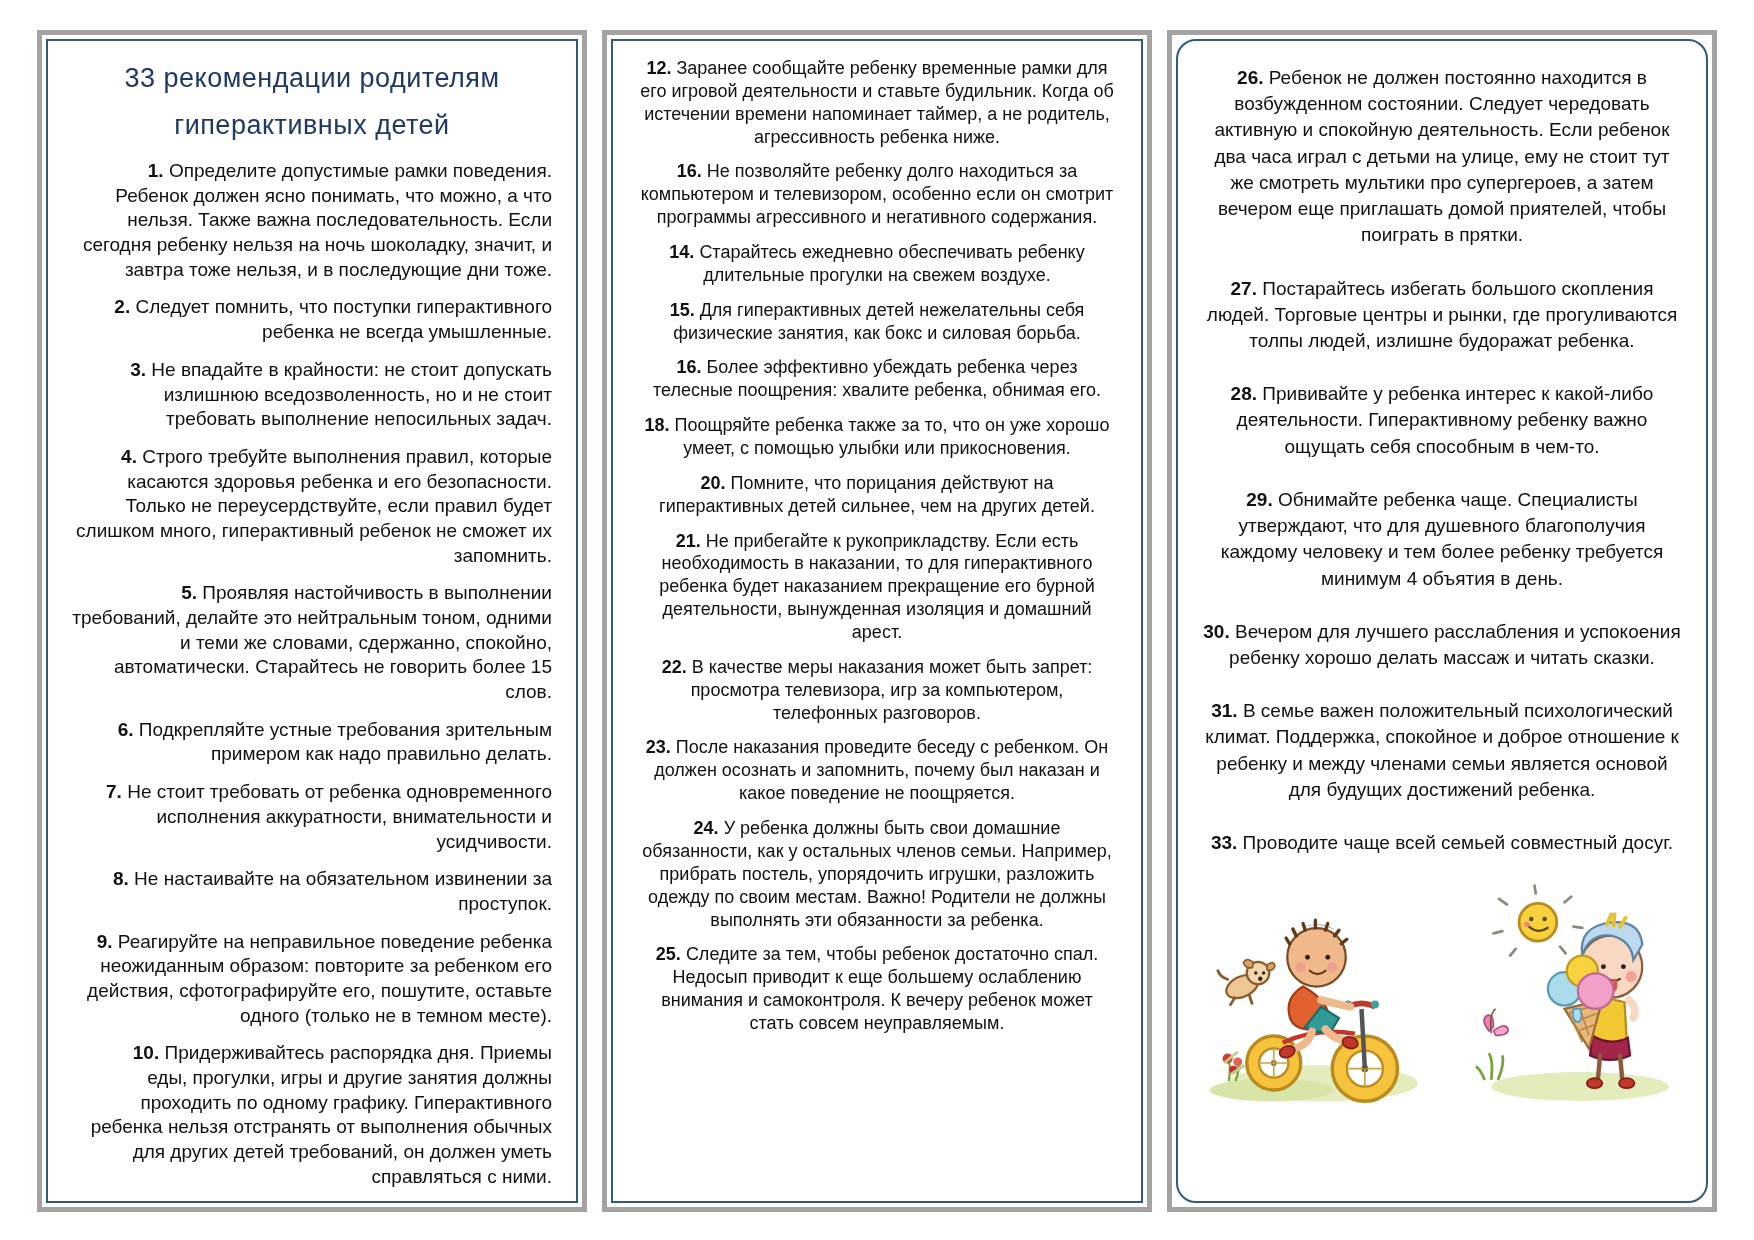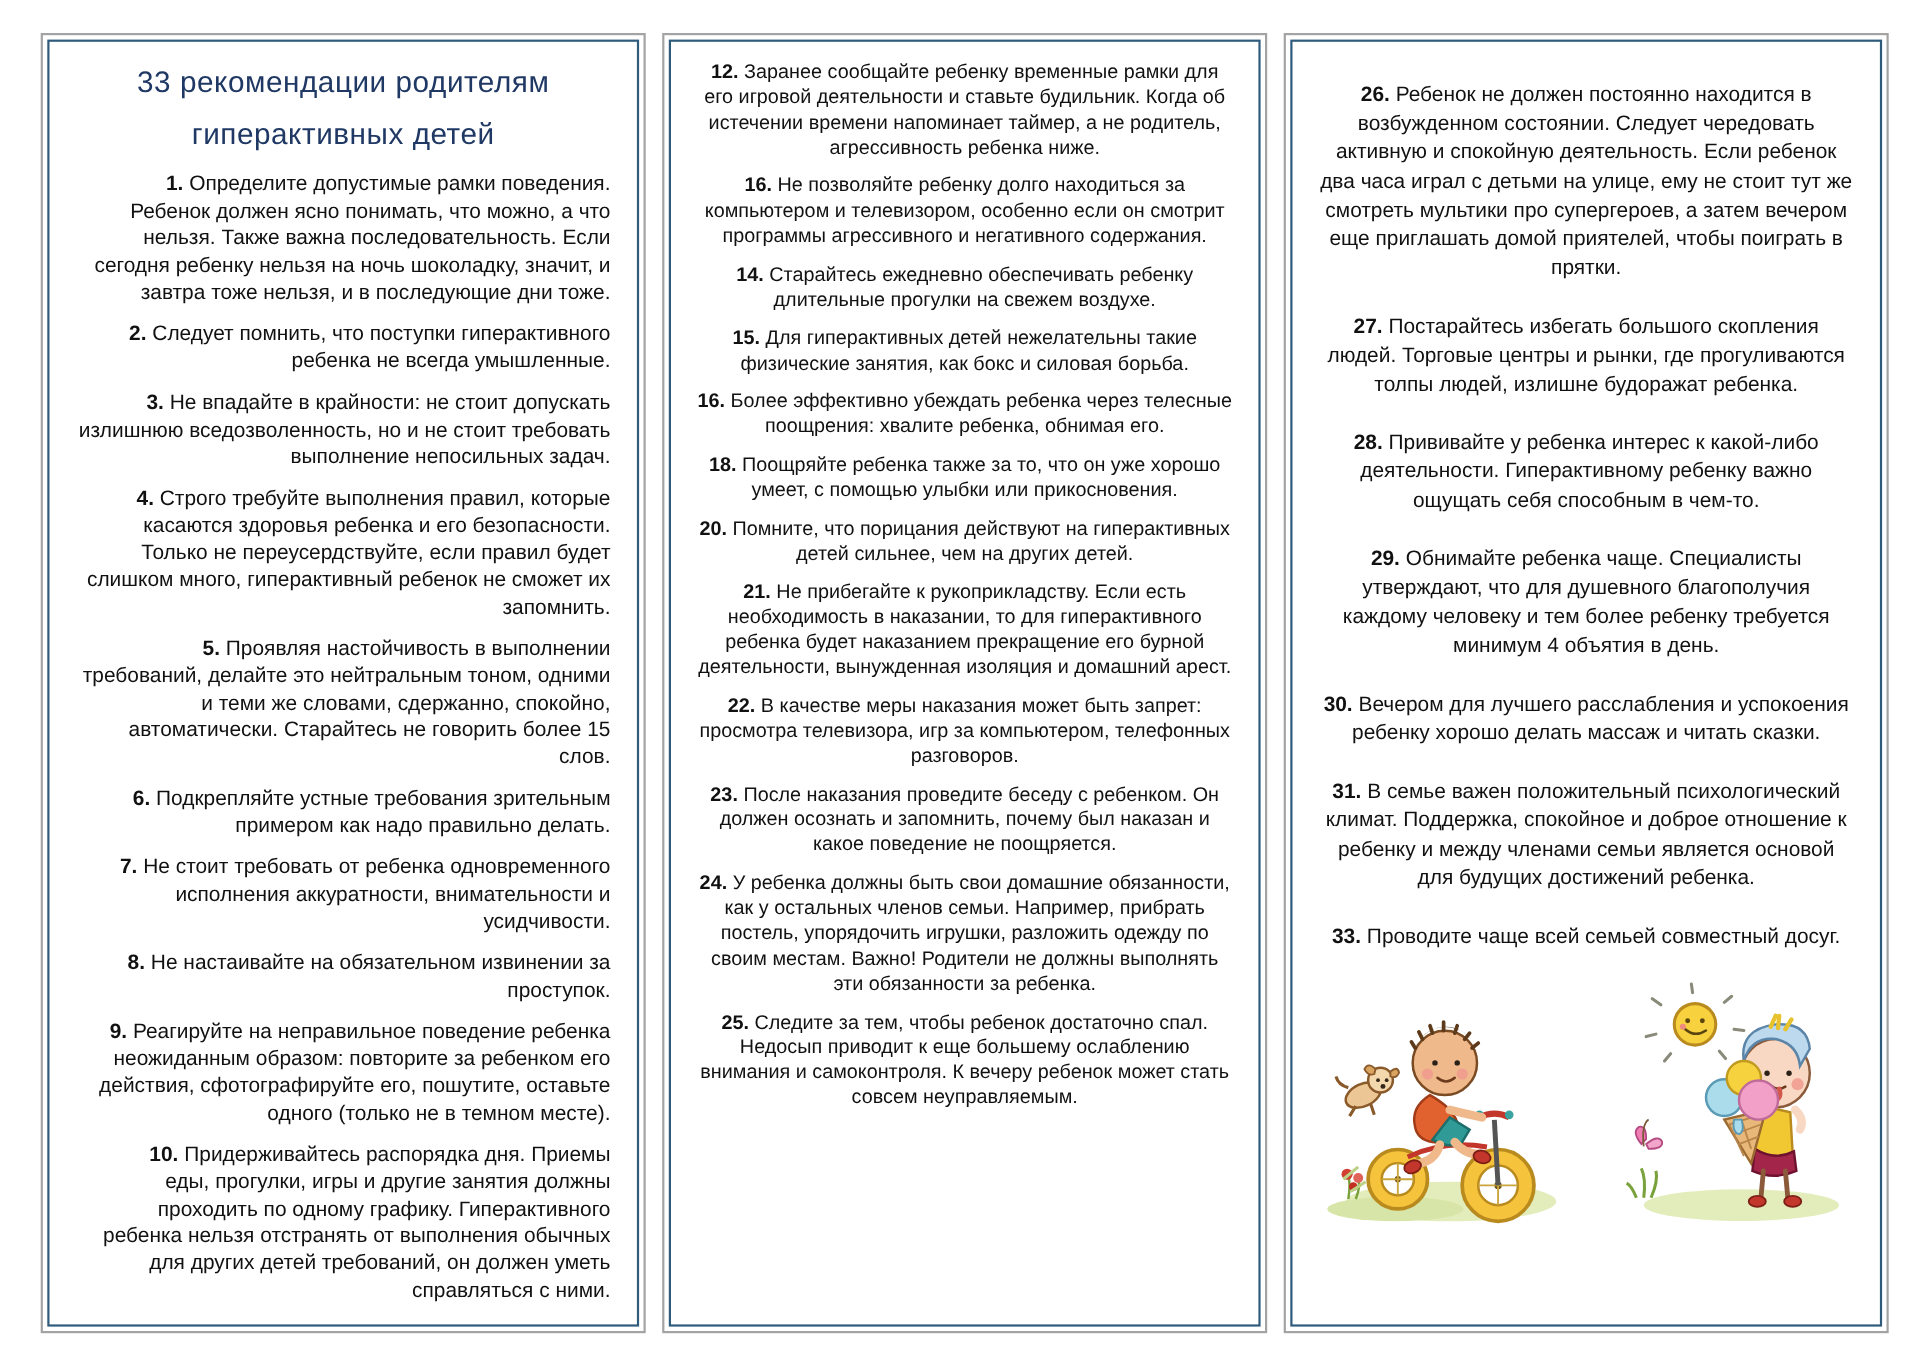--- a/index.html
+++ b/index.html
@@ -9,21 +9,21 @@
     font-family: "Liberation Sans", "DejaVu Sans", sans-serif;
     color: #111111;
   }
   .sheet {
     width: 1754px; height: 1240px;
     display: flex; gap: 15px;
     padding: 30px 37px 28px 37px;
   }
   .panel {
     flex: 1 1 0;
-    border: 2px solid #a3a3a3;
+    border: 5px solid #a3a3a3;
     padding: 4px;
     background: #ffffff;
   }
   .panel-inner {
     border: 2px solid #2f5b7c;
     height: 100%;
     padding: 16px 24px 10px 24px;
     overflow: hidden;
   }
   .title {
@@ -32,21 +32,21 @@
     font-size: 27px;
     letter-spacing: 0.5px;
     margin: 6px 0 18px 0;
   }
   .title .t-line { display: block; margin-bottom: 16px; }
   .item { font-size: 19px; line-height: 1.3; margin-bottom: 13px; }
   .item b { font-weight: bold; }
   .col-left .item { text-align: right; text-indent: 22px; }
   .col-mid .item, .col-right .item { text-align: center; text-indent: 0; }
   .col-mid .item { font-size: 18px; line-height: 1.27; margin-bottom: 12px; }
-  .col-right .panel-inner { padding-top: 36px; }
+  .col-right .panel-inner { padding-top: 24px; border-radius: 20px; }
   .col-right .item { line-height: 1.38; margin-bottom: 27px; }
   .illustrations {
     display: flex; justify-content: space-between; align-items: flex-end;
     margin-top: 6px; padding: 0 2px;
   }
   .illustrations svg { display: block; }
 </style>
 </head>
 <body>
 
@@ -70,21 +70,21 @@
       <p class="item"><b>10.</b> <span>Придерживайтесь распорядка дня. Приемы еды, прогулки, игры и другие занятия должны проходить по одному графику. Гиперактивного ребенка нельзя отстранять от выполнения обычных для других детей требований, он должен уметь справляться с ними.</span></p>
 
     </div>
   </div>
 
   <div class="panel col-mid">
     <div class="panel-inner">
       <p class="item"><b>12.</b> <span>Заранее сообщайте ребенку временные рамки для его игровой деятельности и ставьте будильник. Когда об истечении времени напоминает таймер, а не родитель, агрессивность ребенка ниже.</span></p>
       <p class="item"><b>16.</b> <span>Не позволяйте ребенку долго находиться за компьютером и телевизором, особенно если он смотрит программы агрессивного и негативного содержания.</span></p>
       <p class="item"><b>14.</b> <span>Старайтесь ежедневно обеспечивать ребенку длительные прогулки на свежем воздухе.</span></p>
-      <p class="item"><b>15.</b> <span>Для гиперактивных детей нежелательны такие физические занятия, как бокс и силовая борьба.</span></p>
+      <p class="item"><b>15.</b> <span>Для гиперактивных детей нежелательны себя физические занятия, как бокс и силовая борьба.</span></p>
       <p class="item"><b>16.</b> <span>Более эффективно убеждать ребенка через телесные поощрения: хвалите ребенка, обнимая его.</span></p>
       <p class="item"><b>18.</b> <span>Поощряйте ребенка также за то, что он уже хорошо умеет, с помощью улыбки или прикосновения.</span></p>
       <p class="item"><b>20.</b> <span>Помните, что порицания действуют на гиперактивных детей сильнее, чем на других детей.</span></p>
       <p class="item"><b>21.</b> <span>Не прибегайте к рукоприкладству. Если есть необходимость в наказании, то для гиперактивного ребенка будет наказанием прекращение его бурной деятельности, вынужденная изоляция и домашний арест.</span></p>
       <p class="item"><b>22.</b> <span>В качестве меры наказания может быть запрет: просмотра телевизора, игр за компьютером, телефонных разговоров.</span></p>
       <p class="item"><b>23.</b> <span>После наказания проведите беседу с ребенком. Он должен осознать и запомнить, почему был наказан и какое поведение не поощряется.</span></p>
       <p class="item"><b>24.</b> <span>У ребенка должны быть свои домашние обязанности, как у остальных членов семьи. Например, прибрать постель, упорядочить игрушки, разложить одежду по своим местам. Важно! Родители не должны выполнять эти обязанности за ребенка.</span></p>
       <p class="item"><b>25.</b> <span>Следите за тем, чтобы ребенок достаточно спал. Недосып приводит к еще большему ослаблению внимания и самоконтроля. К вечеру ребенок может стать совсем неуправляемым.</span></p>
     </div>
   </div>

